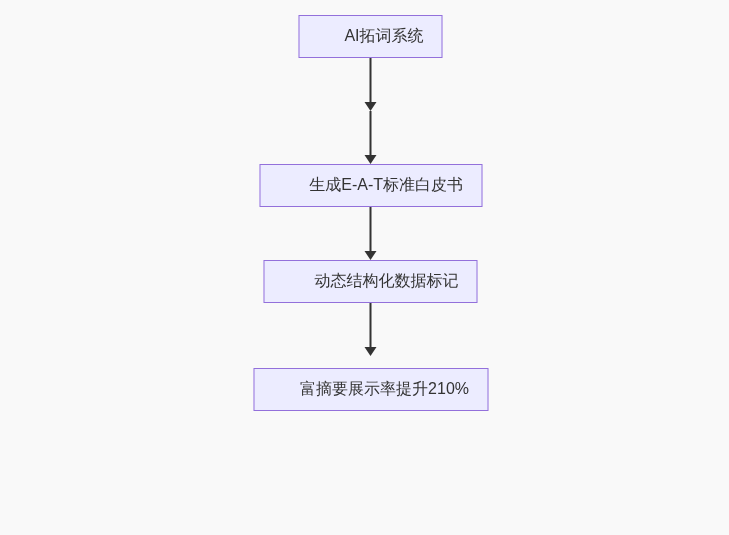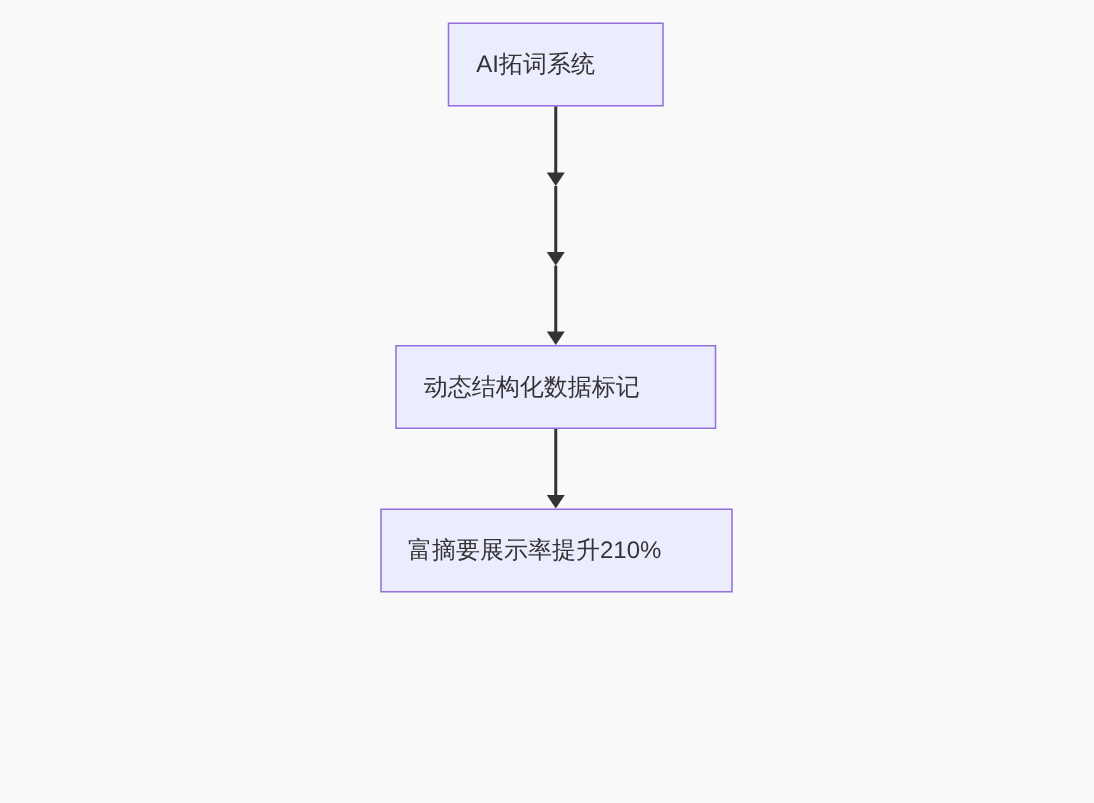--- a/index.html
+++ b/index.html
@@ -18,33 +18,33 @@
     position: absolute;
     top: 15px;
     left: 50%;
     transform: translateX(calc(-50% + 6px));
     display: flex;
     flex-direction: column;
     align-items: center;
   }
   .node {
     box-sizing: border-box;
-    height: 56px;
+    height: 43px;
     display: flex;
     align-items: center;
-    justify-content: flex-start;
+    justify-content: flex-end;
     background: #ECECFF;
     border: 1.5px solid #9370DB;
     white-space: nowrap;
   }
   .node-1 { min-width: 144px; }
   .node-2 { min-width: 191px; }
   .node-3 { min-width: 223px; }
   .node-4 { min-width: 214px; }
-  .node-5 { min-width: 235px; }
+  .node-5 { min-width: 235px; margin-top: 12px; }
   .node-label {
     font-size: 16px;
     color: #333333;
     padding: 0 18px;
   }
   .arrow {
     height: 53px;
     display: flex;
     flex-direction: column;
     align-items: center;
@@ -77,20 +77,23 @@
       <div class="arrow-line"></div>
       <div class="arrow-head"></div>
     </div>
 
 
     <div class="arrow">
       <div class="arrow-line"></div>
       <div class="arrow-head"></div>
     </div>
 
+    <div class="node node-3">
+      <span class="node-label">生成E-A-T标准白皮书</span>
+    </div>
 
     <div class="arrow">
       <div class="arrow-line"></div>
       <div class="arrow-head"></div>
     </div>
 
     <div class="node node-4">
       <span class="node-label">动态结构化数据标记</span>
     </div>
 

